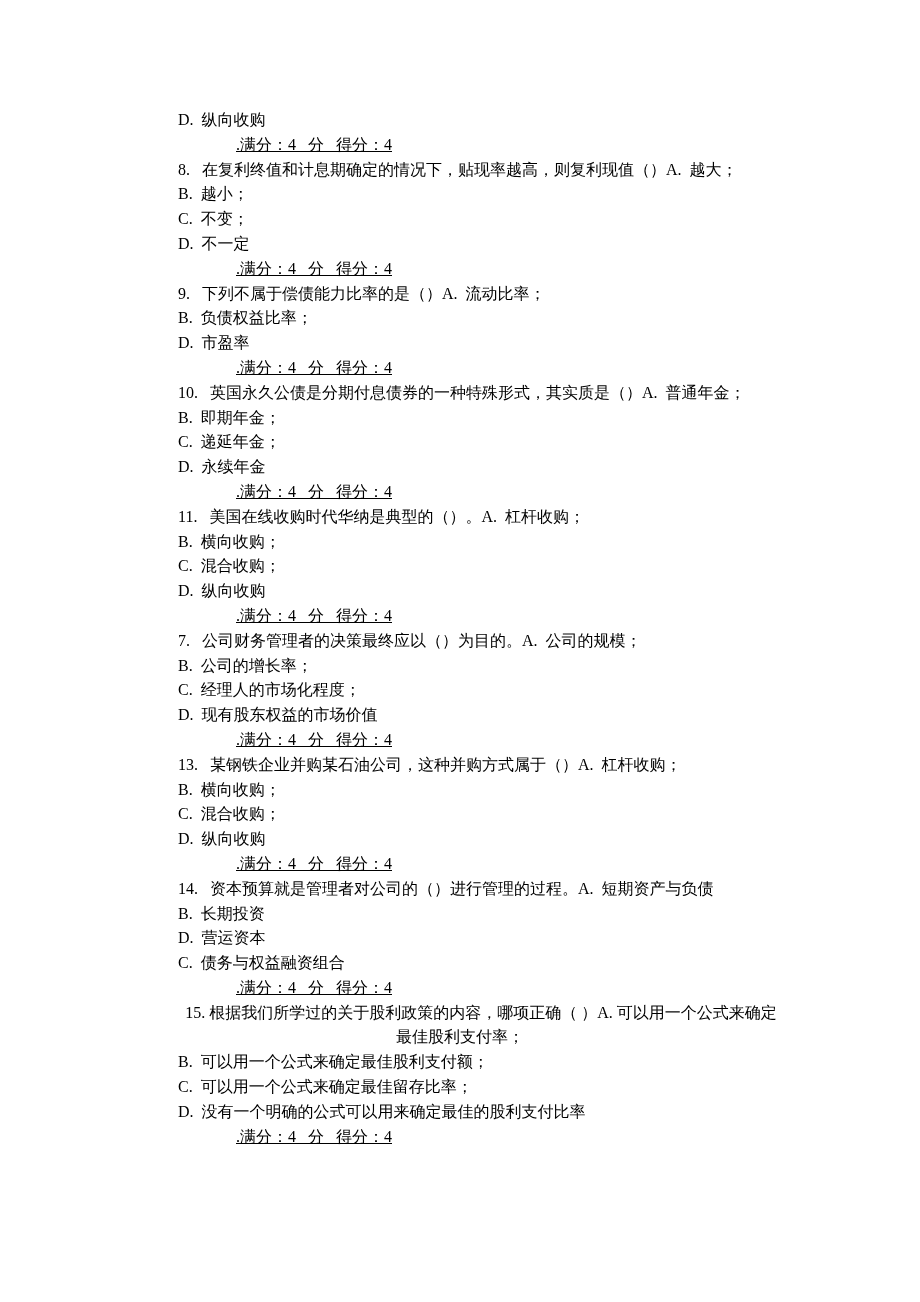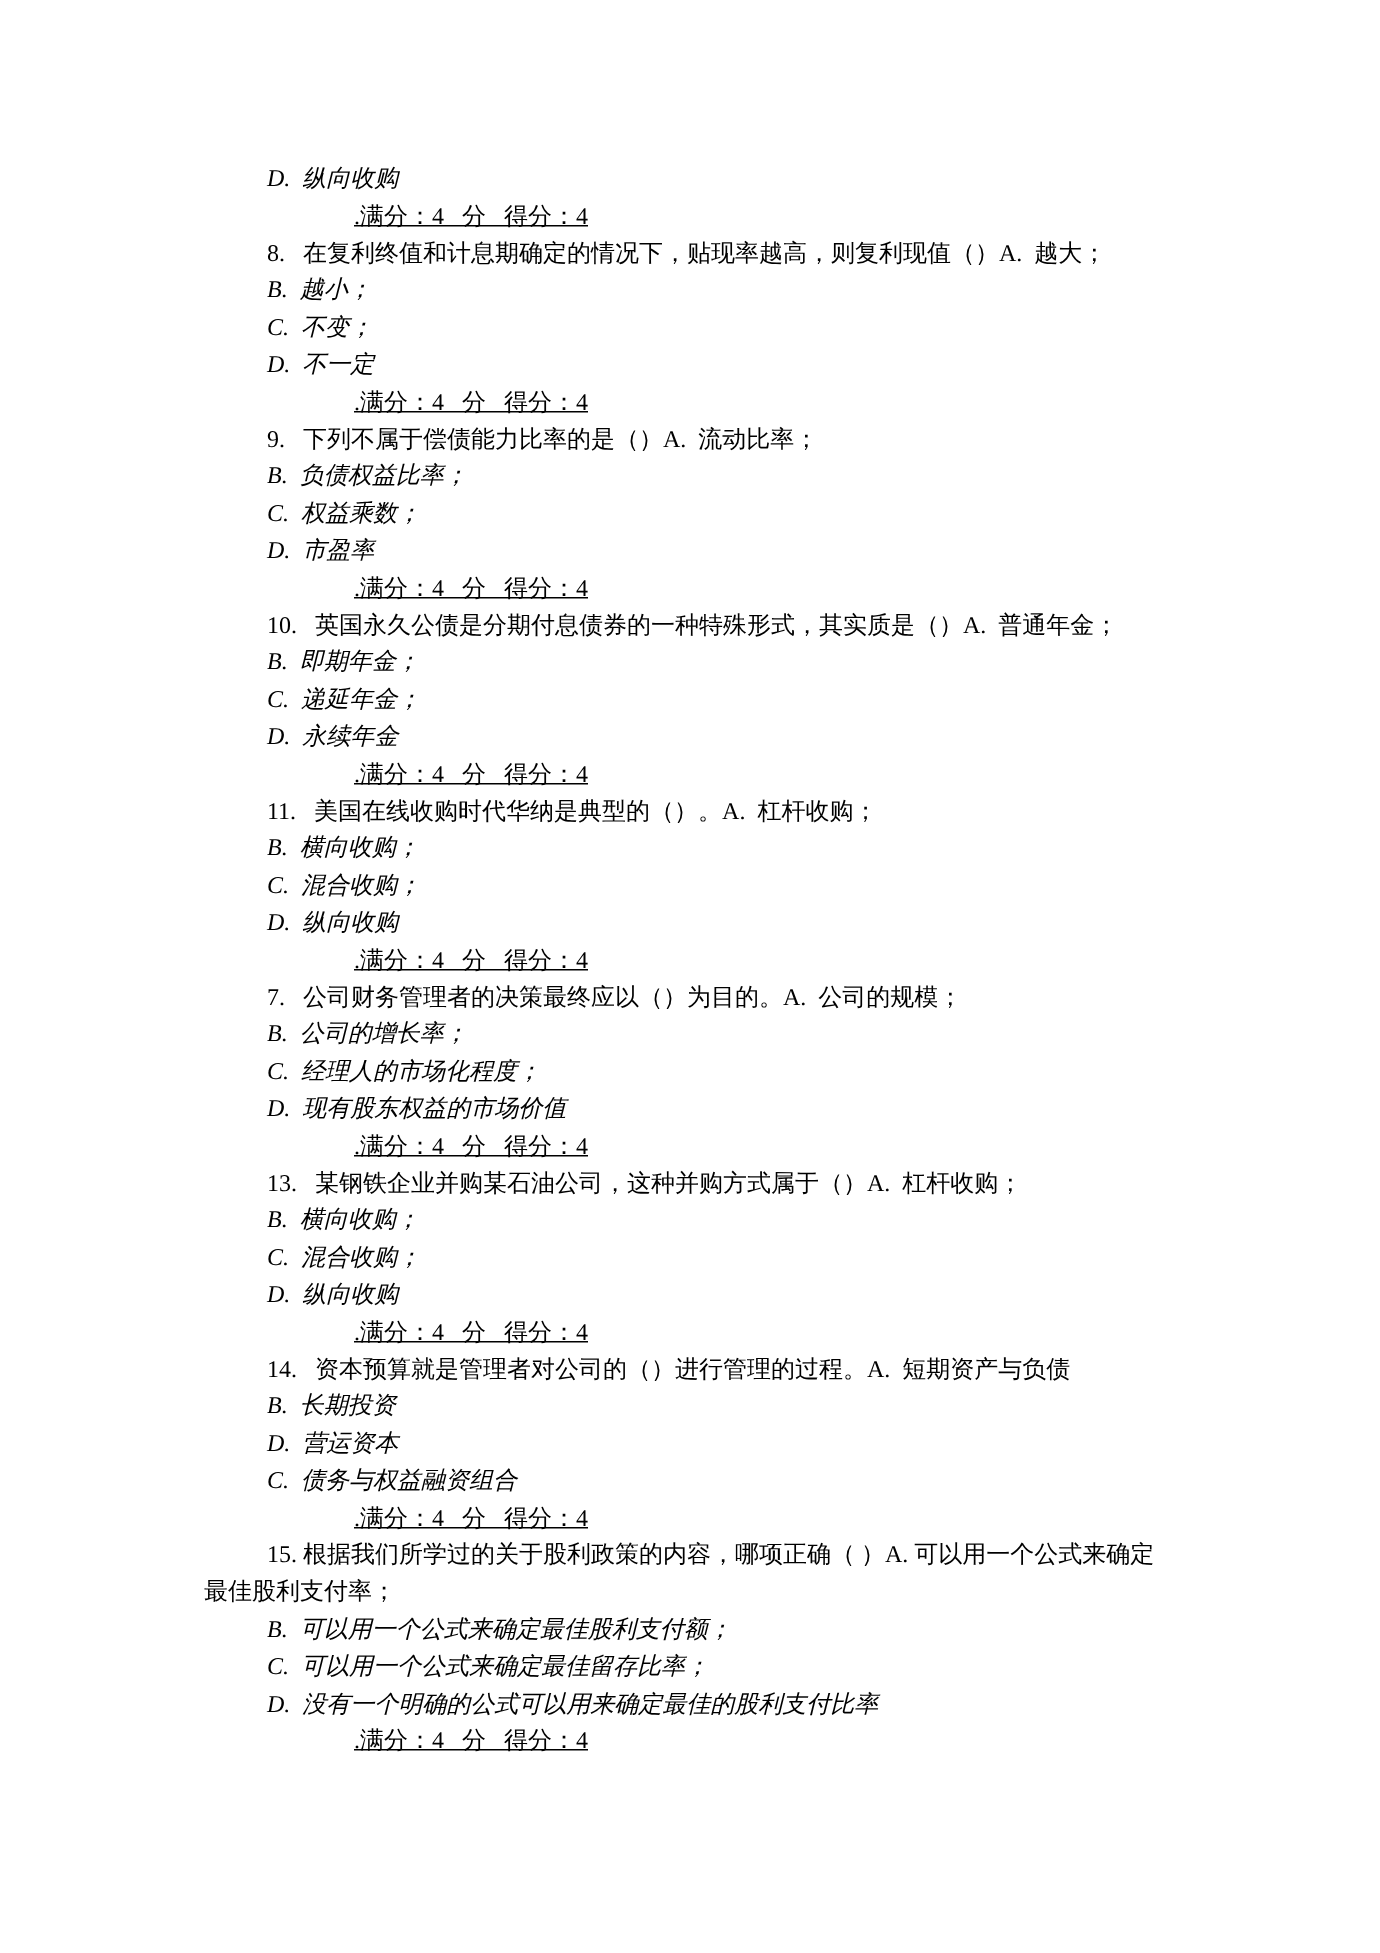--- a/index.html
+++ b/index.html
@@ -13,28 +13,28 @@
       line-height: 1.55;
     }
     .page {
       padding: 108px 136px 60px 136px;
     }
     .line {
       white-space: pre;
     }
     .indent-opt {
       padding-left: 42px;
-      font-style: italic;
     }
     .indent-q {
       padding-left: 42px;
     }
     .indent-q-wrap {
       padding-left: 0;
       text-indent: 42px;
+      text-align: center;
     }
     .indent-score {
       padding-left: 100px;
       text-decoration: underline;
     }
   </style>
 </head>
 <body>
 
 <div class="page">
@@ -43,21 +43,20 @@
   <div class="line indent-score">.满分：4   分   得分：4</div>
 
   <div class="line indent-q">8.   在复利终值和计息期确定的情况下，贴现率越高，则复利现值（）A.  越大；</div>
   <div class="line indent-opt">B.  越小；</div>
   <div class="line indent-opt">C.  不变；</div>
   <div class="line indent-opt">D.  不一定</div>
   <div class="line indent-score">.满分：4   分   得分：4</div>
 
   <div class="line indent-q">9.   下列不属于偿债能力比率的是（）A.  流动比率；</div>
   <div class="line indent-opt">B.  负债权益比率；</div>
-  <div class="line indent-opt">C.  权益乘数；</div>
   <div class="line indent-opt">D.  市盈率</div>
   <div class="line indent-score">.满分：4   分   得分：4</div>
 
   <div class="line indent-q">10.   英国永久公债是分期付息债券的一种特殊形式，其实质是（）A.  普通年金；</div>
   <div class="line indent-opt">B.  即期年金；</div>
   <div class="line indent-opt">C.  递延年金；</div>
   <div class="line indent-opt">D.  永续年金</div>
   <div class="line indent-score">.满分：4   分   得分：4</div>
 
   <div class="line indent-q">11.   美国在线收购时代华纳是典型的（）。A.  杠杆收购；</div>

